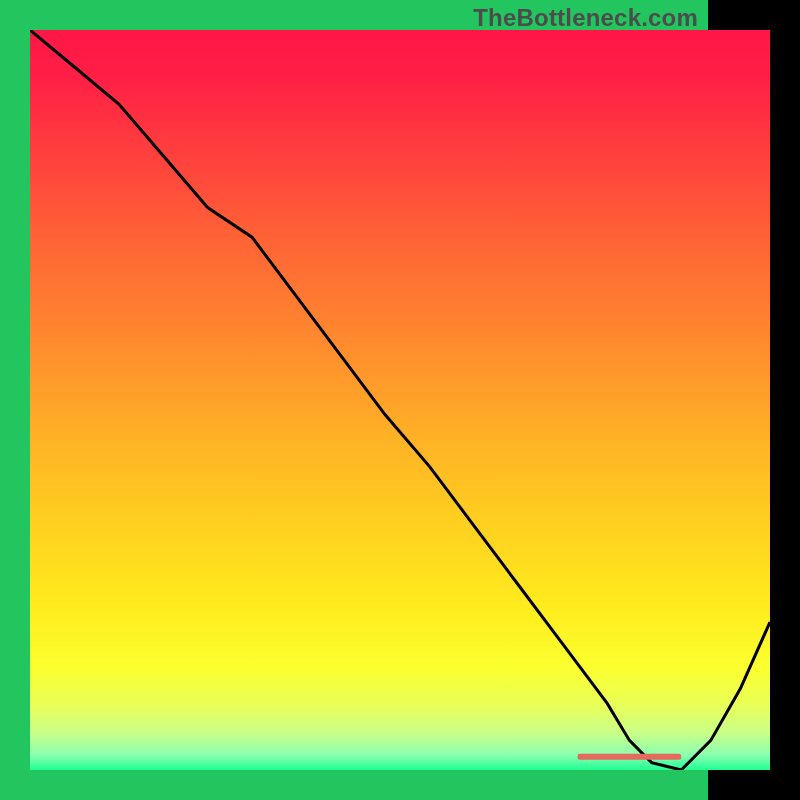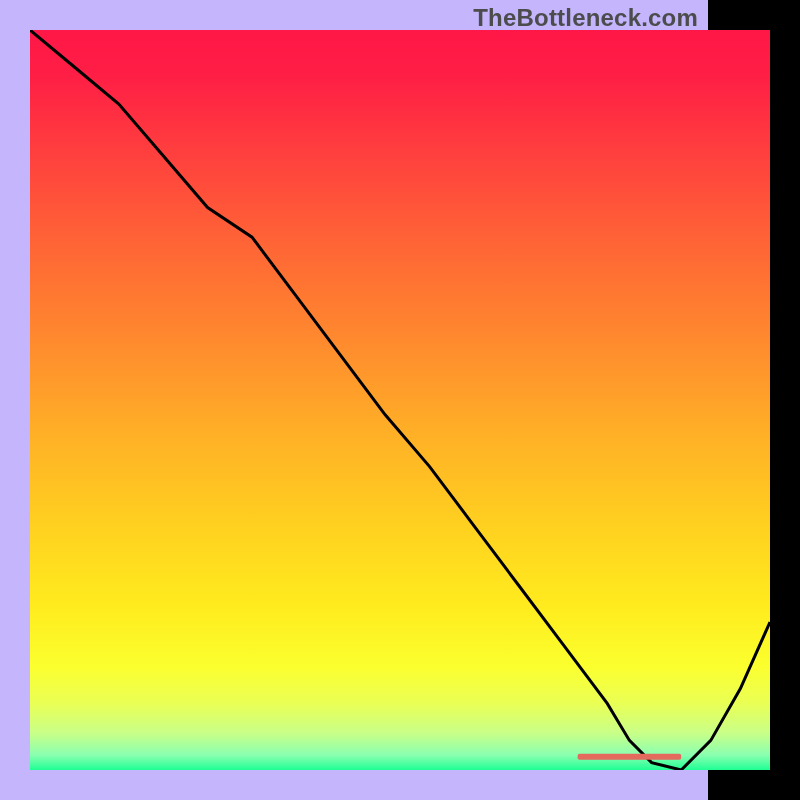--- a/index.html
+++ b/index.html
@@ -8,21 +8,21 @@
     width: 800px;
     height: 800px;
     background: #000;
     font-family: Arial, Helvetica, sans-serif;
     overflow: hidden;
   }
   .frame {
     position: relative;
     width: 708px;
     height: 800px;
-    background: #c4b5fd;
+    background: #22c55e;
   }
   .watermark {
     position: absolute;
     top: 4px;
     right: 10px;
     color: #4c4c4c;
     font-size: 24px;
     font-weight: bold;
     letter-spacing: 0.2px;
     user-select: none;

